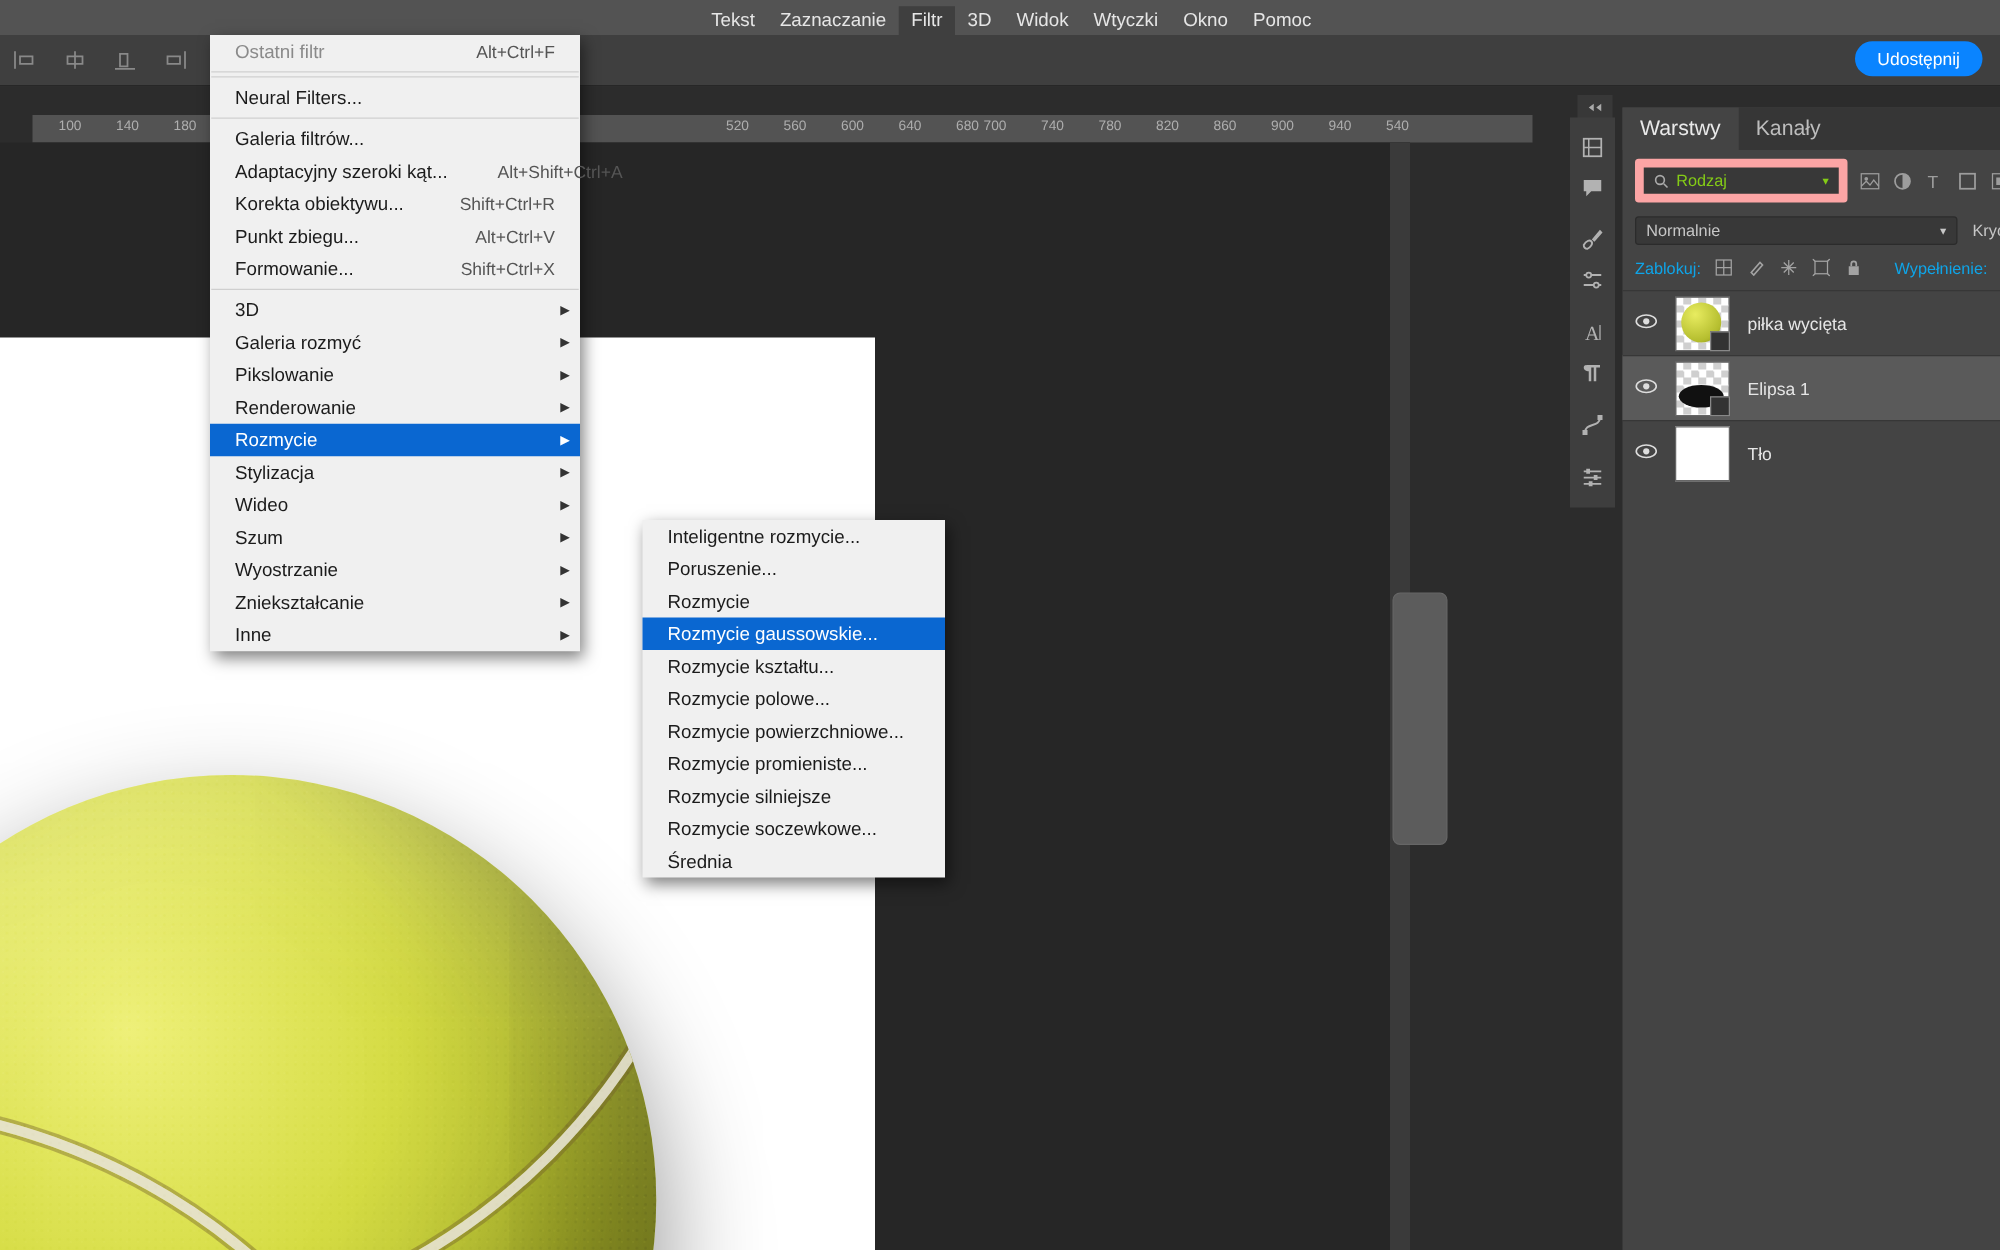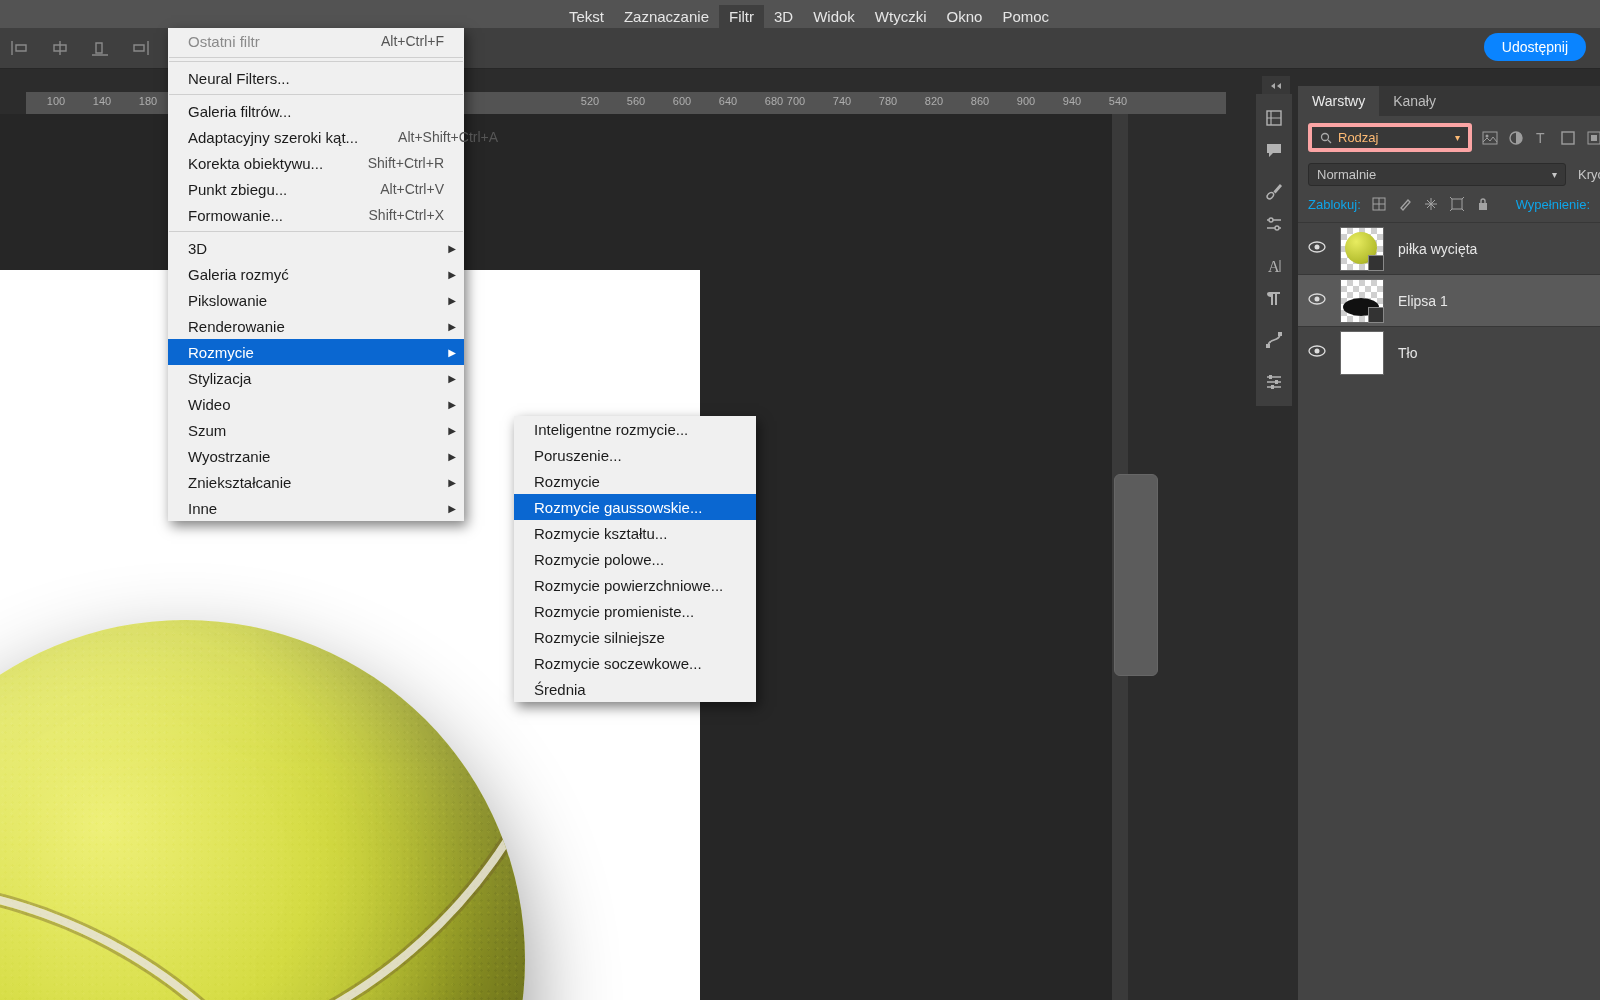--- a/index.html
+++ b/index.html
@@ -79,26 +79,26 @@
     background:#3e3e3e;padding:8px 0;display:flex;flex-direction:column;
     align-items:center;gap:0;}
   .iconstrip .ic{width:36px;height:32px;display:flex;align-items:center;
     justify-content:center;}
   .iconstrip .gap{height:10px;}
   .iconstrip svg{opacity:.82;}
   
   .panel{position:absolute;top:86px;right:0;width:302px;bottom:0;
     background:#444;}
   .tabs{display:flex;background:#363636;}
-  .tabs .t{padding:7px 14px;color:#bdbdbd;font-size:14px;}
+  .tabs .t{padding:7px 14px;color:#bdbdbd;font-size:17px;}
   .tabs .t.active{background:#444;color:#eaeaea;}
   .panel .row1{display:flex;align-items:center;padding:7px 10px;gap:10px;}
-  .search{flex:0 0 140px;background:#383838;border:4px solid #fca5a5;
+  .search{flex:0 0 140px;background:#383838;border:7px solid #fca5a5;
     border-radius:3px;display:flex;align-items:center;padding:3px 8px;
-    color:#fdba74;font-size:13px;gap:6px;}
+    color:#84cc16;font-size:13px;gap:6px;}
   .search .caret{margin-left:auto;font-size:10px;}
   .pic{width:18px;height:18px;display:flex;align-items:center;
     justify-content:center;opacity:.75;}
   .panel .row2{display:flex;align-items:center;padding:4px 10px 8px;
     font-size:13px;color:#c7c7c7;}
   .blend{flex:0 0 240px;background:#383838;border:1px solid #2b2b2b;
     border-radius:3px;padding:3px 8px;display:flex;align-items:center;}
   .blend .caret{margin-left:auto;font-size:10px;}
   .panel .row3{display:flex;align-items:center;font-size:13px;color:#0ea5e9;
     padding:2px 10px 10px;gap:10px;}

